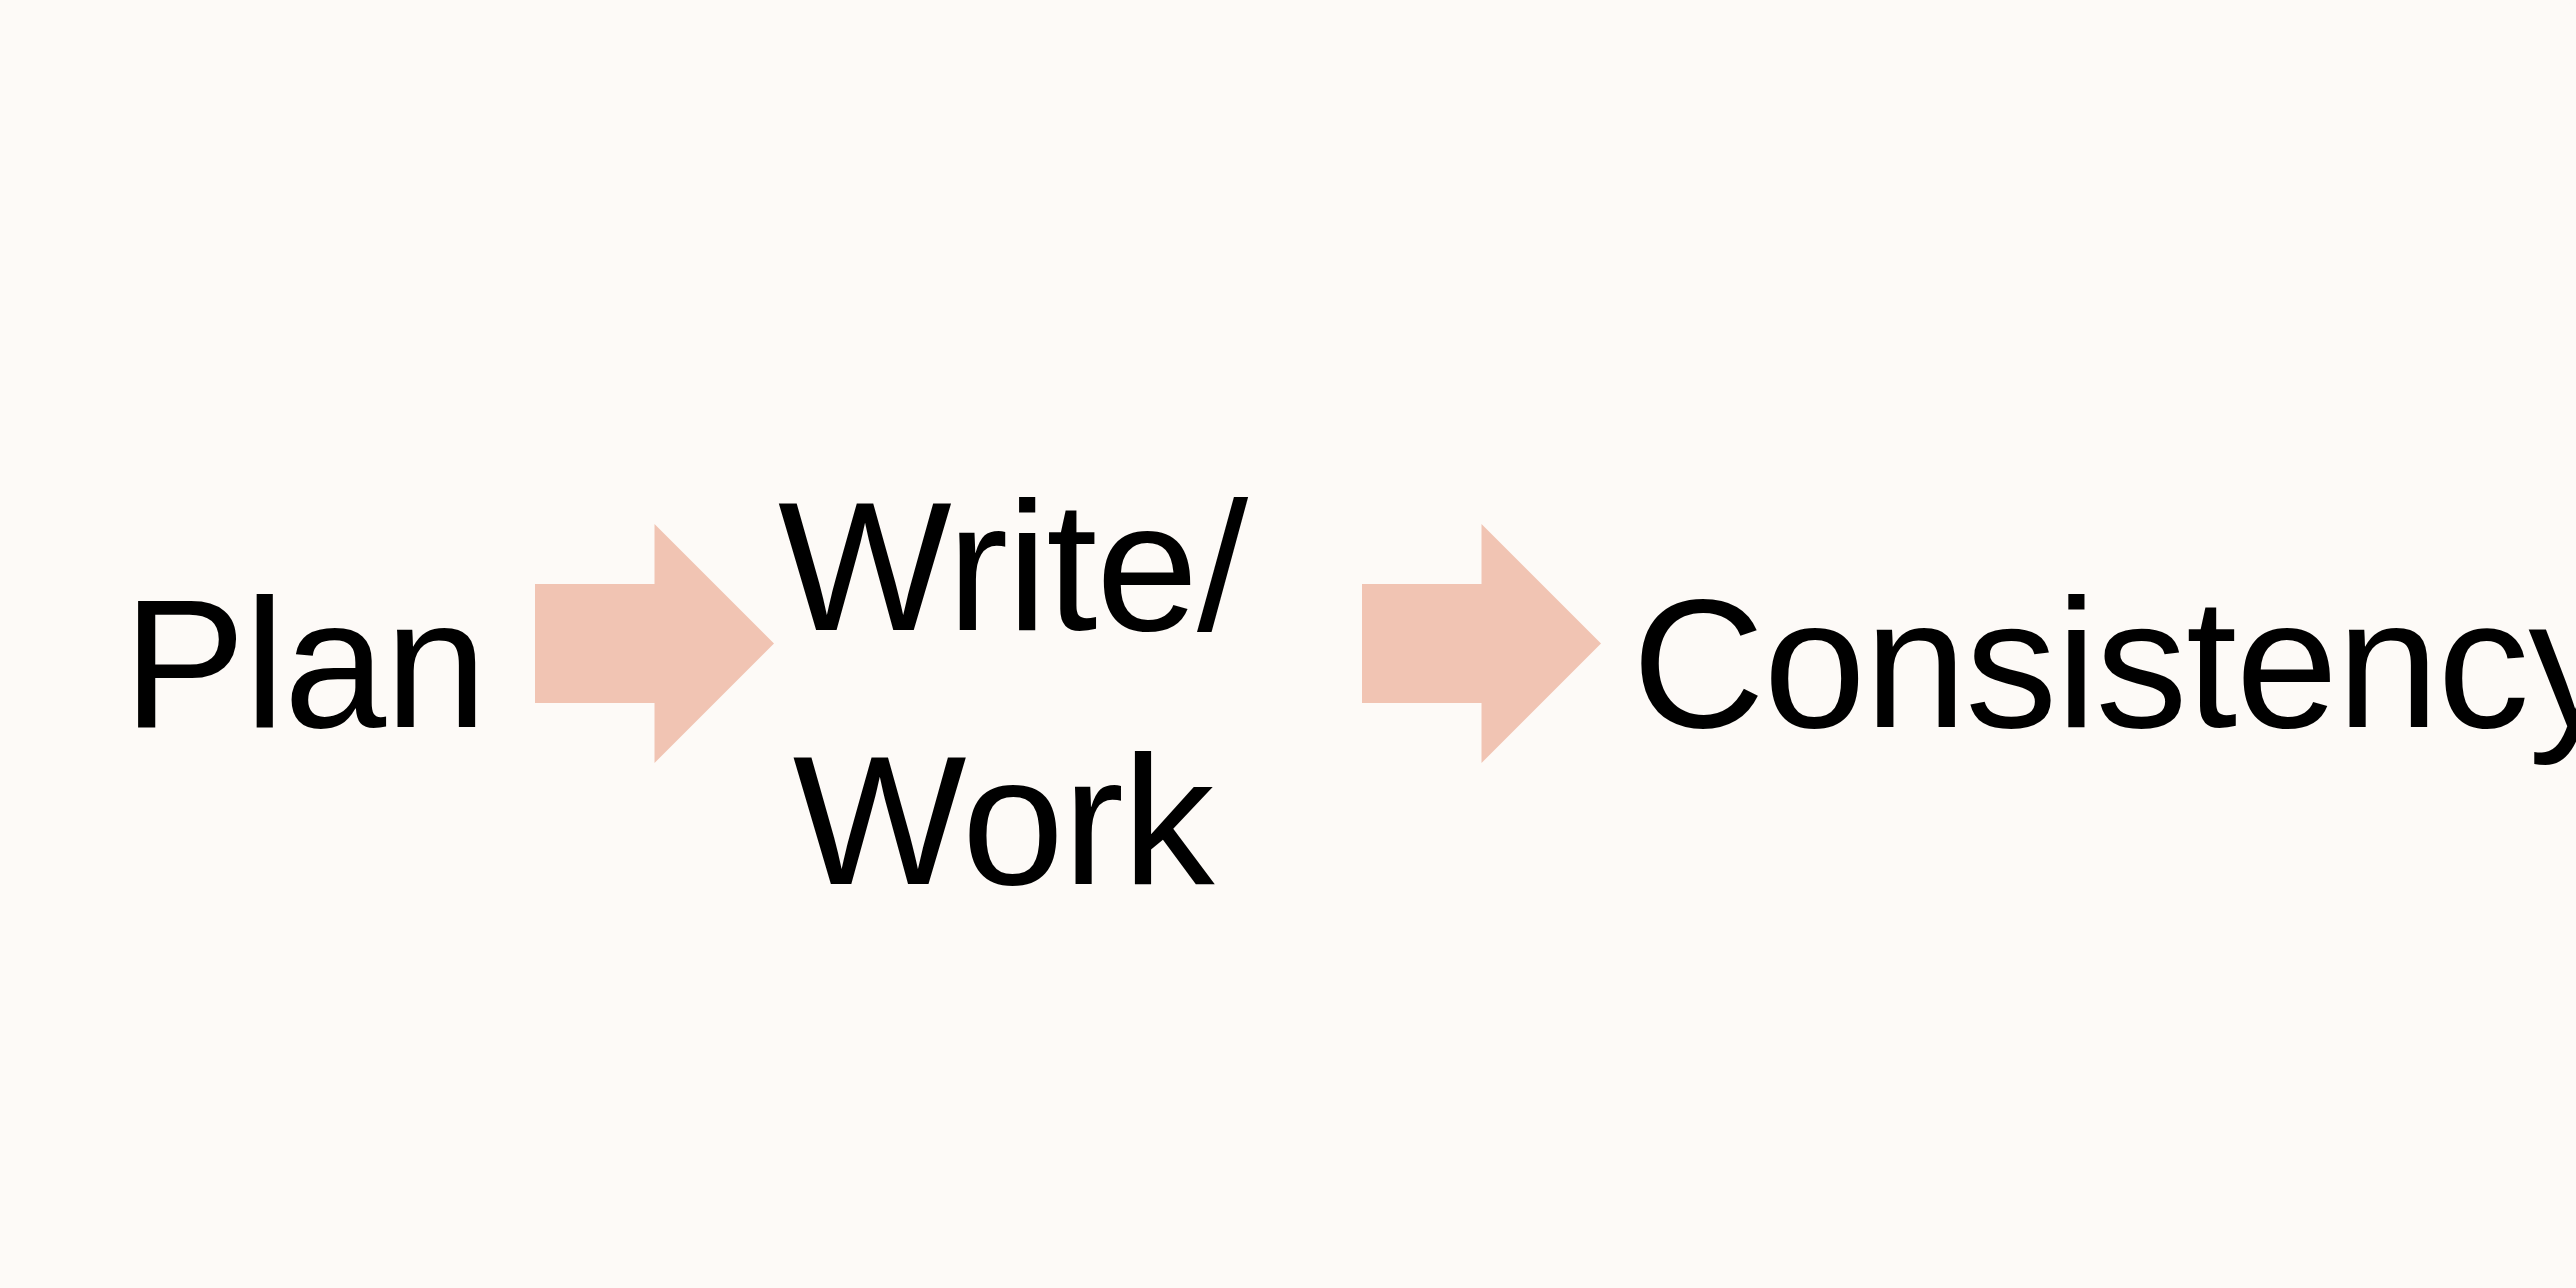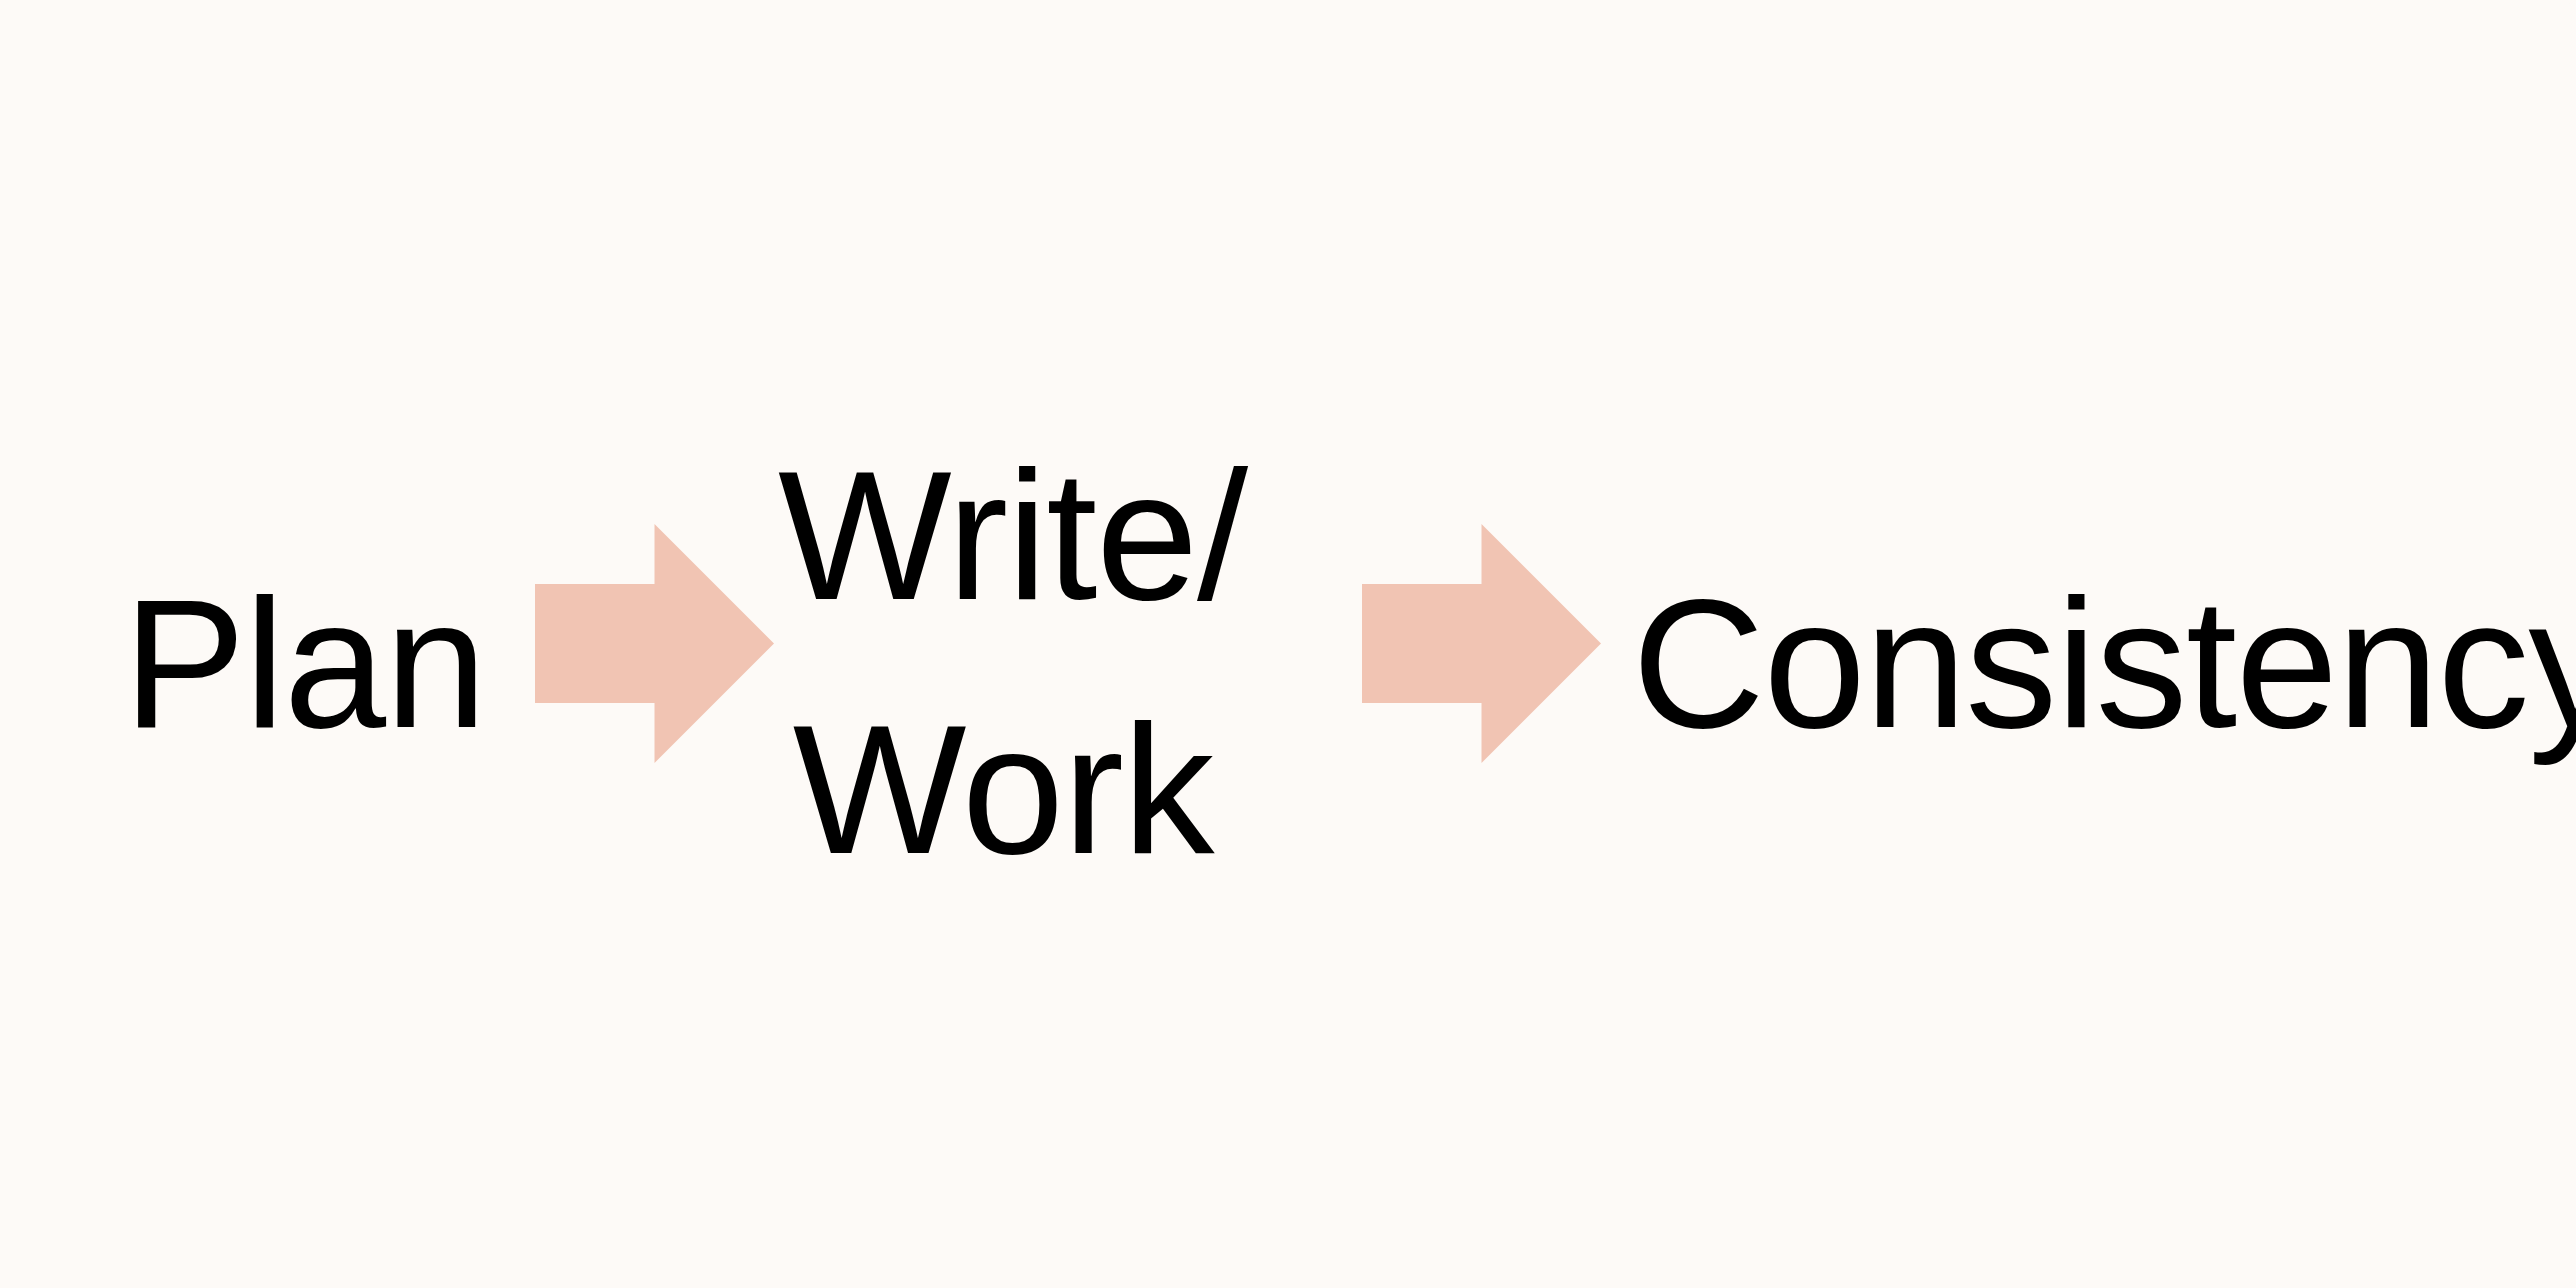--- a/index.html
+++ b/index.html
@@ -38,21 +38,21 @@
   #node-plan {
     left: 123px;
     top: 536px;       
     width: 320px;
     text-align: center;
   }
 
   
   #node-write-work {
     left: 778px;
-    top: 408px;       
+    top: 439px;       
     width: 450px;
     text-align: center;
   }
 
   
   #node-consistency {
     left: 1632px;
     top: 536px;       
     width: 900px;
     text-align: center;

